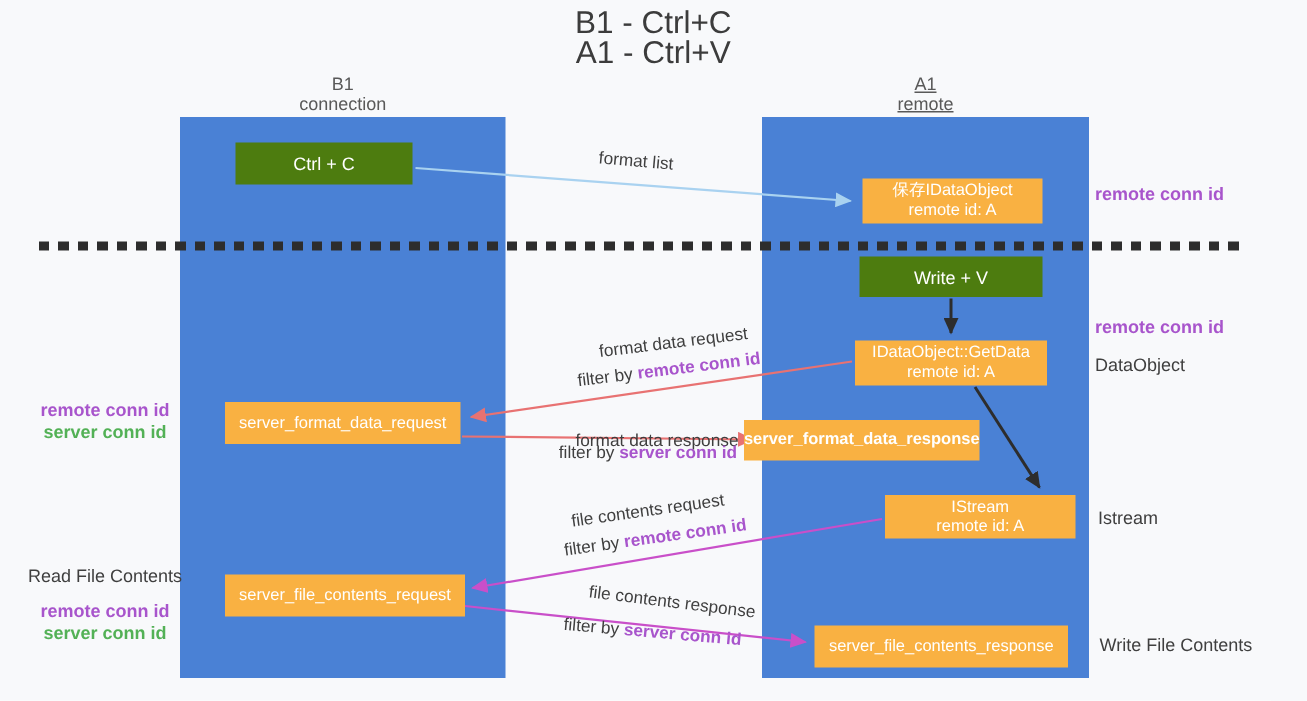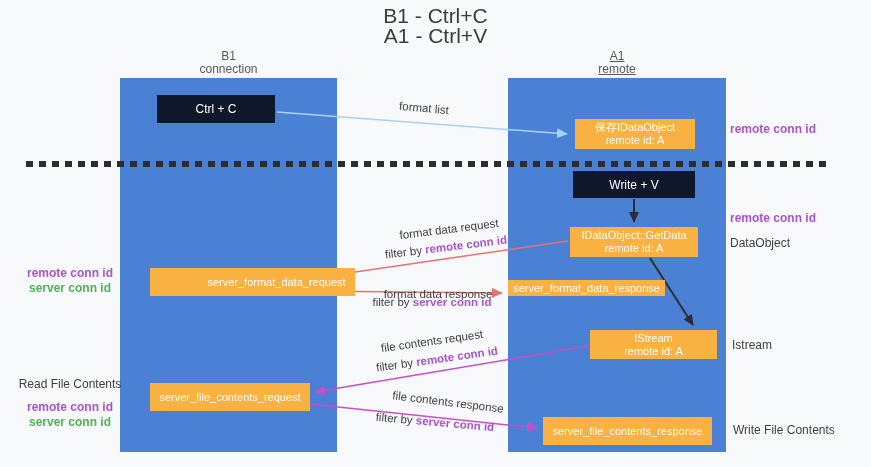--- a/index.html
+++ b/index.html
@@ -22,21 +22,21 @@
   }
   .divider{
     position:absolute; left:26px; top:161px; width:806px; height:6px;
     background:repeating-linear-gradient(90deg,#2d2d2d 0 7px,transparent 7px 13px);
   }
   .node{
     position:absolute; display:flex; flex-direction:column;
     align-items:center; justify-content:center;
     color:#ffffff; text-align:center; white-space:nowrap;
   }
-  .node.green{ background:#0f172a; font-size:12px; }
+  .node.green{ background:#4d7c0f; font-size:12px; }
   .node.orange{ background:#f9b142; font-size:11px; line-height:13px; }
   .flow-label{
     position:absolute; width:140px; text-align:center;
     font-size:11.5px; color:#3f3f3f; white-space:nowrap;
   }
   .side-label{
     position:absolute; font-size:12px; white-space:nowrap; color:#3f3f3f;
   }
   .side-label.center{ width:116px; text-align:center; }
   .purple{ color:#a855cc; font-weight:bold; }
@@ -102,25 +102,25 @@
 
   <div class="node green" style="left:573px; top:171px; width:122px; height:27px;">
     <span>Write + V</span>
   </div>
 
   <div class="node orange" style="left:570px; top:227px; width:128px; height:30px;">
     <span>IDataObject::GetData</span>
     <span>remote id: A</span>
   </div>
 
-  <div class="node orange" style="left:150px; top:268px; width:157px; height:28px;padding-left:48px;">
+  <div class="node orange" style="left:150px; top:268px; width:157px; height:28px;">
     <span>server_format_data_request</span>
   </div>
 
-  <div class="node orange" style="left:508px; top:280px; width:157px; height:16px;">
+  <div class="node orange" style="left:496px; top:280px; width:157px; height:27px;font-weight:bold;">
     <span>server_format_data_response</span>
   </div>
 
   <div class="node orange" style="left:590px; top:330px; width:127px; height:29px;">
     <span>IStream</span>
     <span>remote id: A</span>
   </div>
 
   <div class="node orange" style="left:543px; top:417px; width:169px; height:28px;">
     <span>server_file_contents_response</span>

